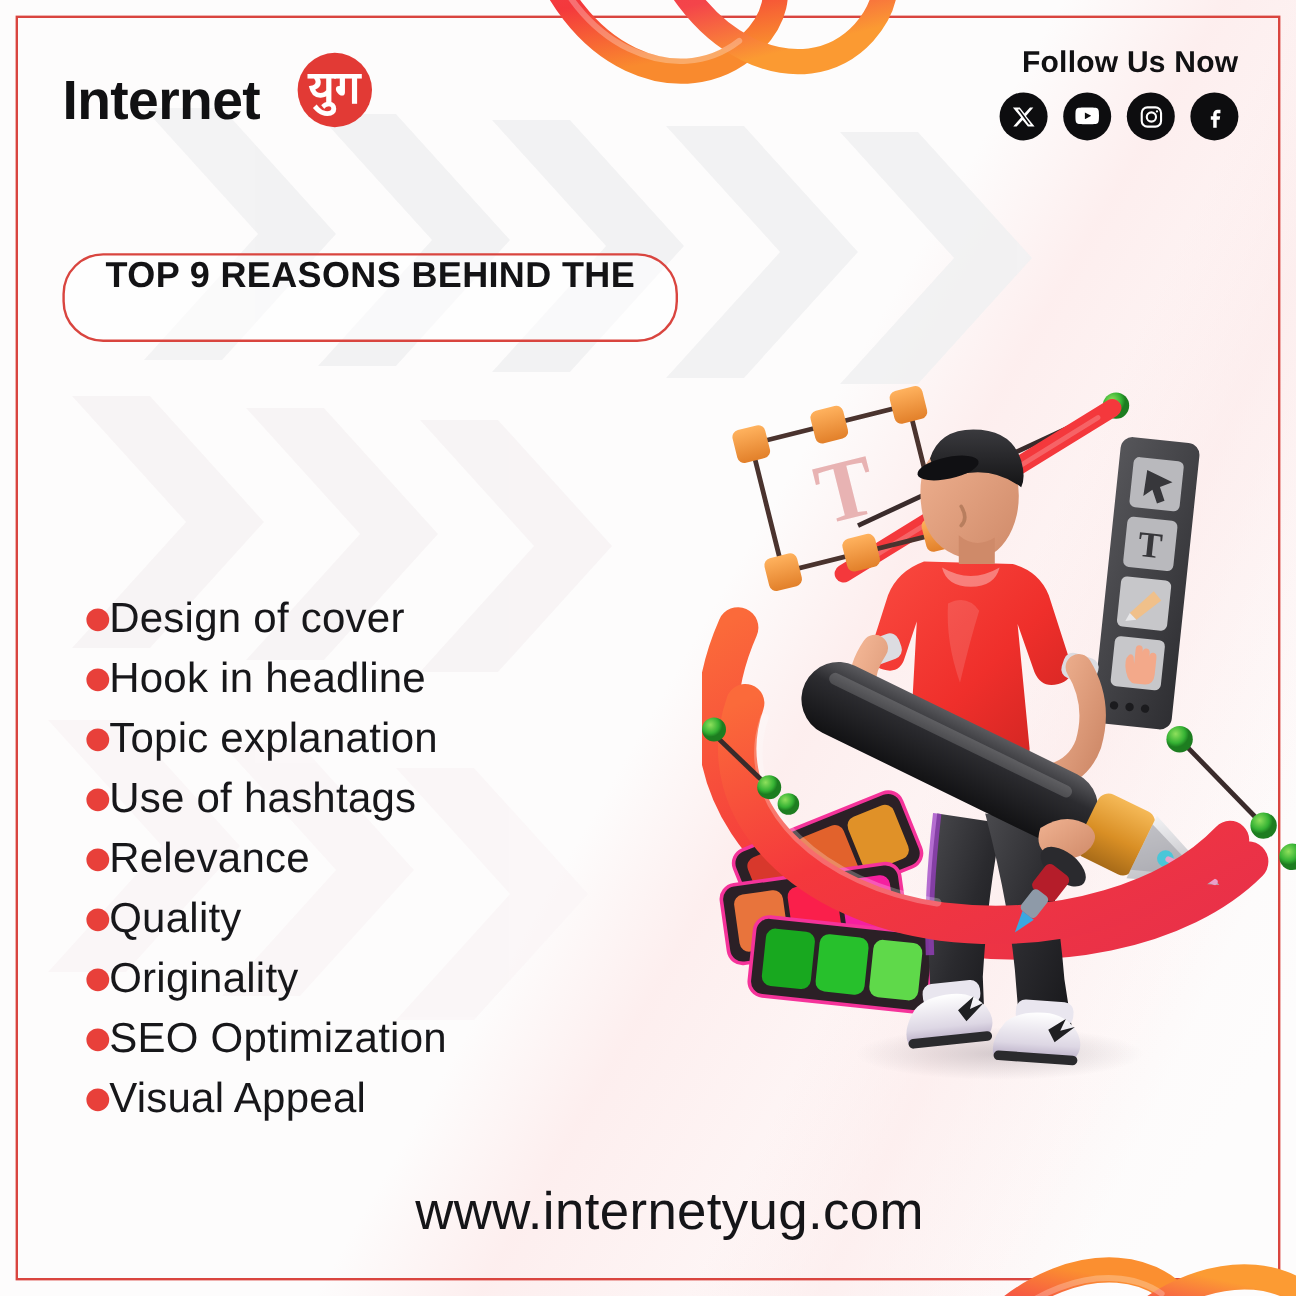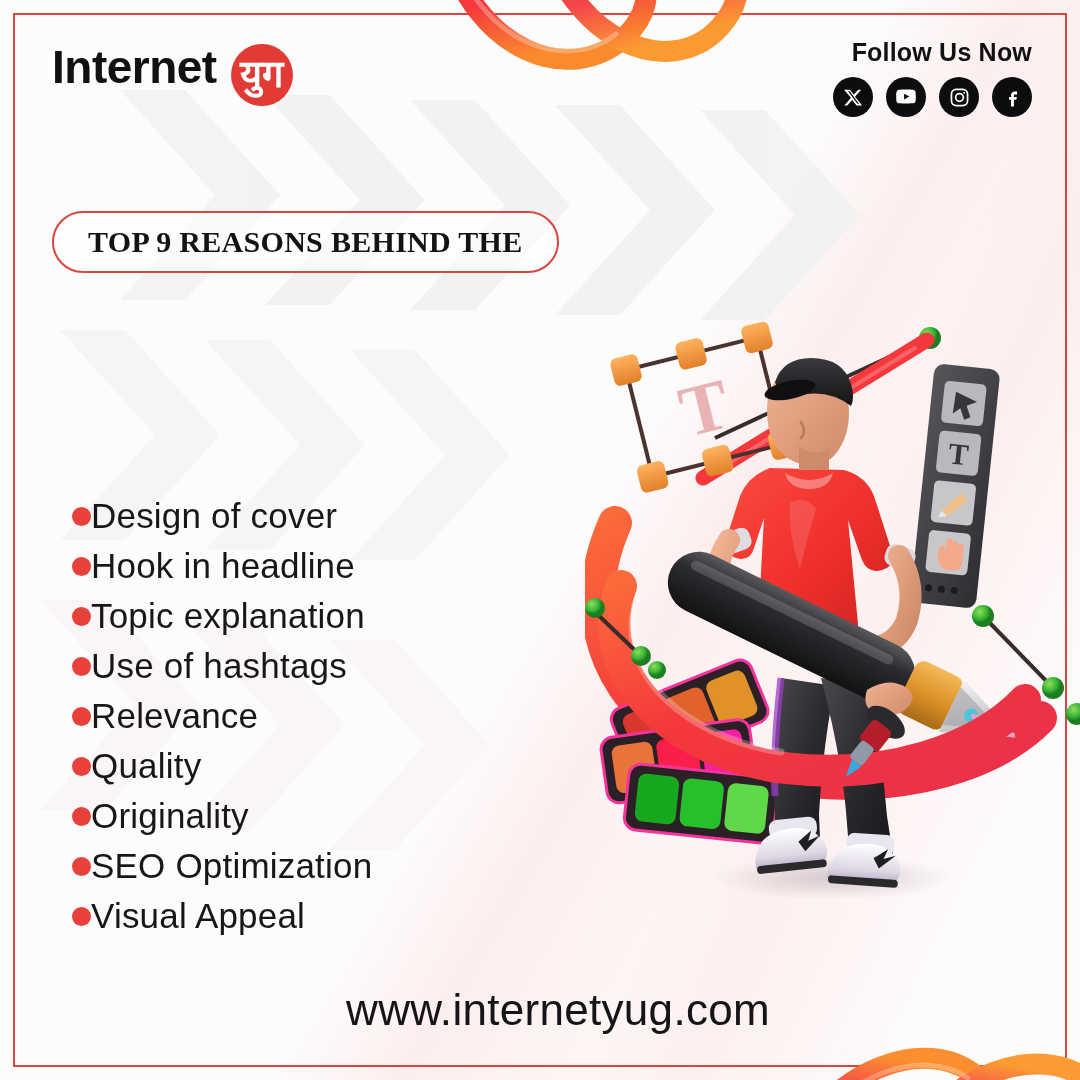--- a/index.html
+++ b/index.html
@@ -35,21 +35,21 @@
   .frame {
     position: absolute;
     left: 13px; top: 13px; right: 13px; bottom: 13px;
     border: 2.5px solid #d9453f;
     pointer-events: none;
   }
 
   
   .logo-wrap {
     position: absolute; left: 52px; top: 44px;
-    display: flex; align-items: flex-start; gap: 14px;
+    display: flex; align-items: flex-end; gap: 31px;
   }
   .logo-text {
     font-size: 46px; font-weight: 700; letter-spacing: -.5px;
     color: #111113; line-height: 1;
   }
   .logo-mark {
     width: 62px; height: 62px; border-radius: 50%;
     background: #e23a35;
     display: flex; align-items: center; justify-content: center;
     color: #fff; font-size: 38px; font-weight: 700; line-height: 1;
@@ -67,25 +67,24 @@
   .social-icon {
     width: 40px; height: 40px; border-radius: 50%;
     background: #0d0d0f;
     display: flex; align-items: center; justify-content: center;
   }
   .social-icon svg { display: block; }
 
   
   .badge {
     position: absolute; left: 52px; top: 211px;
-    height: 62px; padding: 0 34px;
+    height: 74px; padding: 0 34px;
     border: 2.5px solid #d9453f; border-radius: 34px;
-    display: flex; align-items: center;
+    display: flex; 
     background: rgba(255,255,255,.55);
-    font-family: Liberation Serif, serif;
   }
   .badge-text {
     font-size: 30px; font-weight: 700; color: #131315; letter-spacing: .3px;
   }
 
   
   .title {
     position: absolute; left: 58px; top: 300px;
     color: #e8403a;
     font-size: 77px; font-weight: 700; line-height: .96;

